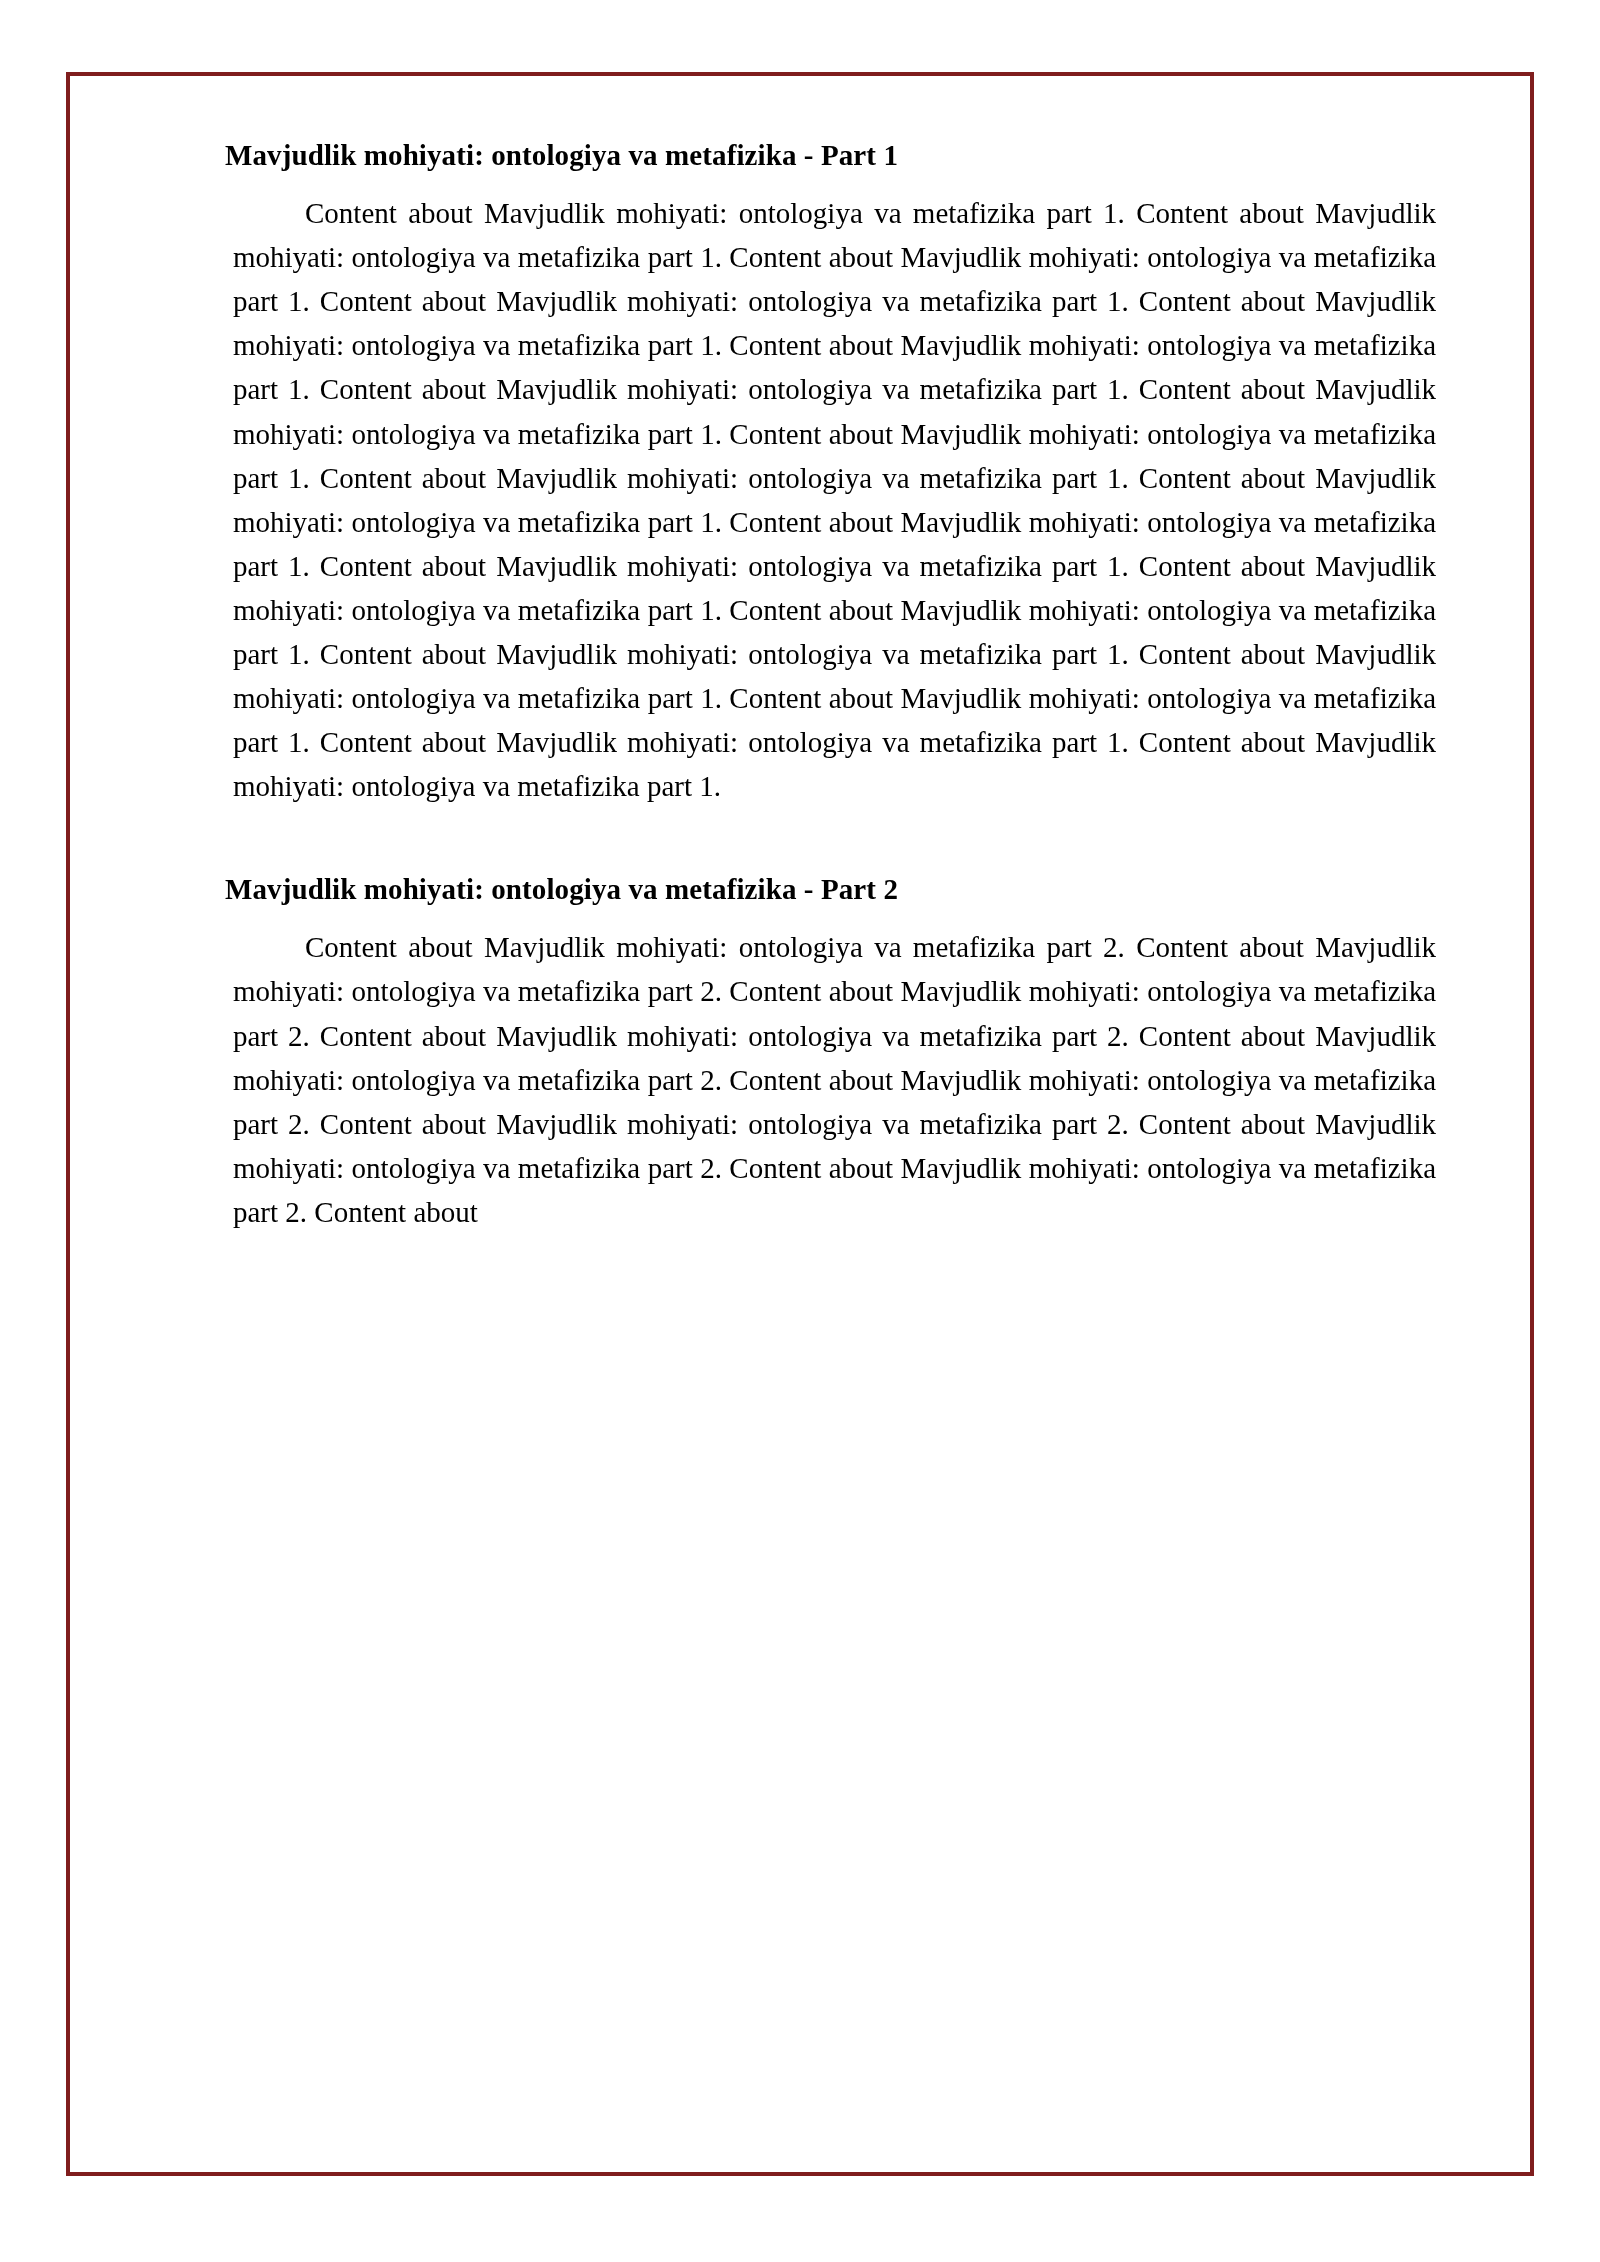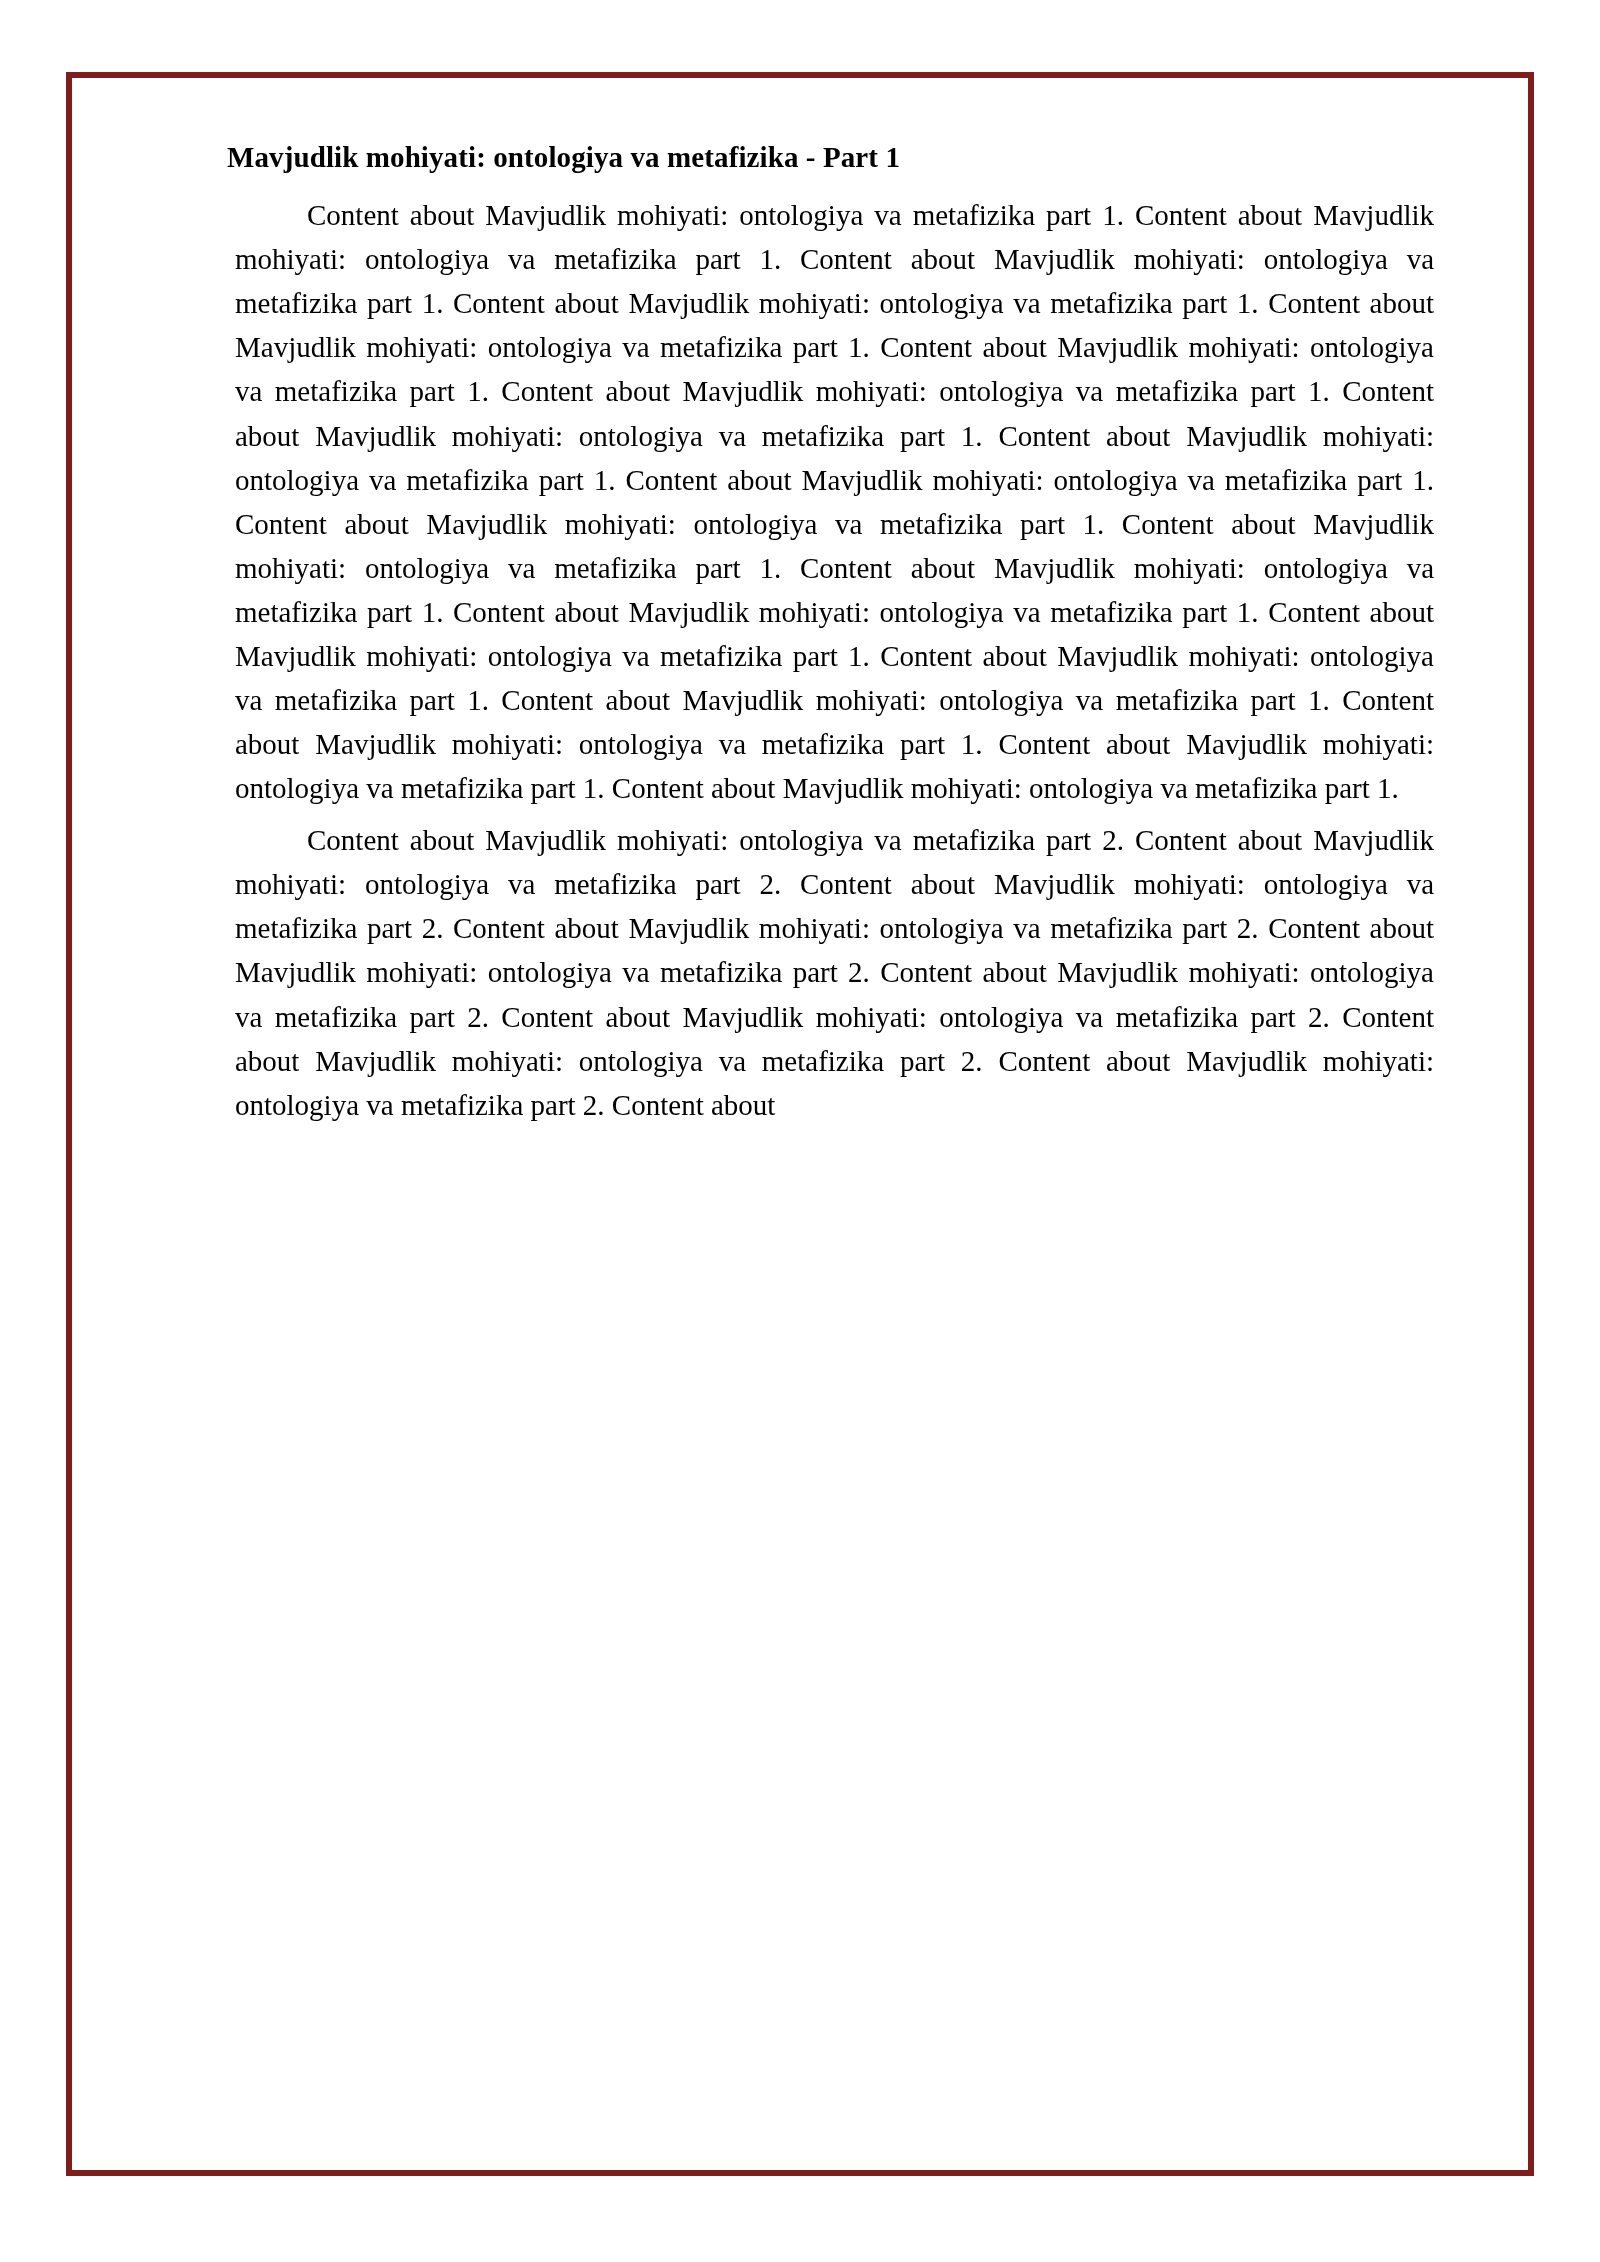--- a/index.html
+++ b/index.html
@@ -13,21 +13,21 @@
     font-family: "Liberation Serif", serif;
     color: #000000;
   }
   .page {
     position: absolute;
     left: 66px;
     top: 72px;
     width: 1468px;
     height: 2104px;
     box-sizing: border-box;
-    border: 6px solid #7f1d1d;
+    border: 4px solid #7f1d1d;
     background: #ffffff;
   }
   .page-inner {
     padding: 60px 86px 0 155px;
   }
   .doc-heading {
     font-size: 29px;
     font-weight: bold;
     line-height: 1.35;
     margin: 0 0 16px 0;
@@ -49,17 +49,18 @@
 </head>
 <body>
 
 <div class="page">
   <div class="page-inner">
 
     <h1 class="doc-heading">Mavjudlik mohiyati: ontologiya va metafizika - Part 1</h1>
 
     <p class="doc-paragraph">Content about Mavjudlik mohiyati: ontologiya va metafizika part 1. Content about Mavjudlik mohiyati: ontologiya va metafizika part 1. Content about Mavjudlik mohiyati: ontologiya va metafizika part 1. Content about Mavjudlik mohiyati: ontologiya va metafizika part 1. Content about Mavjudlik mohiyati: ontologiya va metafizika part 1. Content about Mavjudlik mohiyati: ontologiya va metafizika part 1. Content about Mavjudlik mohiyati: ontologiya va metafizika part 1. Content about Mavjudlik mohiyati: ontologiya va metafizika part 1. Content about Mavjudlik mohiyati: ontologiya va metafizika part 1. Content about Mavjudlik mohiyati: ontologiya va metafizika part 1. Content about Mavjudlik mohiyati: ontologiya va metafizika part 1. Content about Mavjudlik mohiyati: ontologiya va metafizika part 1. Content about Mavjudlik mohiyati: ontologiya va metafizika part 1. Content about Mavjudlik mohiyati: ontologiya va metafizika part 1. Content about Mavjudlik mohiyati: ontologiya va metafizika part 1. Content about Mavjudlik mohiyati: ontologiya va metafizika part 1. Content about Mavjudlik mohiyati: ontologiya va metafizika part 1. Content about Mavjudlik mohiyati: ontologiya va metafizika part 1. Content about Mavjudlik mohiyati: ontologiya va metafizika part 1. Content about Mavjudlik mohiyati: ontologiya va metafizika part 1.</p>
 
+    <h1 class="doc-heading second">Mavjudlik mohiyati: ontologiya va metafizika - Part 2</h1>
 
     <p class="doc-paragraph">Content about Mavjudlik mohiyati: ontologiya va metafizika part 2. Content about Mavjudlik mohiyati: ontologiya va metafizika part 2. Content about Mavjudlik mohiyati: ontologiya va metafizika part 2. Content about Mavjudlik mohiyati: ontologiya va metafizika part 2. Content about Mavjudlik mohiyati: ontologiya va metafizika part 2. Content about Mavjudlik mohiyati: ontologiya va metafizika part 2. Content about Mavjudlik mohiyati: ontologiya va metafizika part 2. Content about Mavjudlik mohiyati: ontologiya va metafizika part 2. Content about Mavjudlik mohiyati: ontologiya va metafizika part 2. Content about</p>
 
   </div>
 </div>
 
 </body></html>

